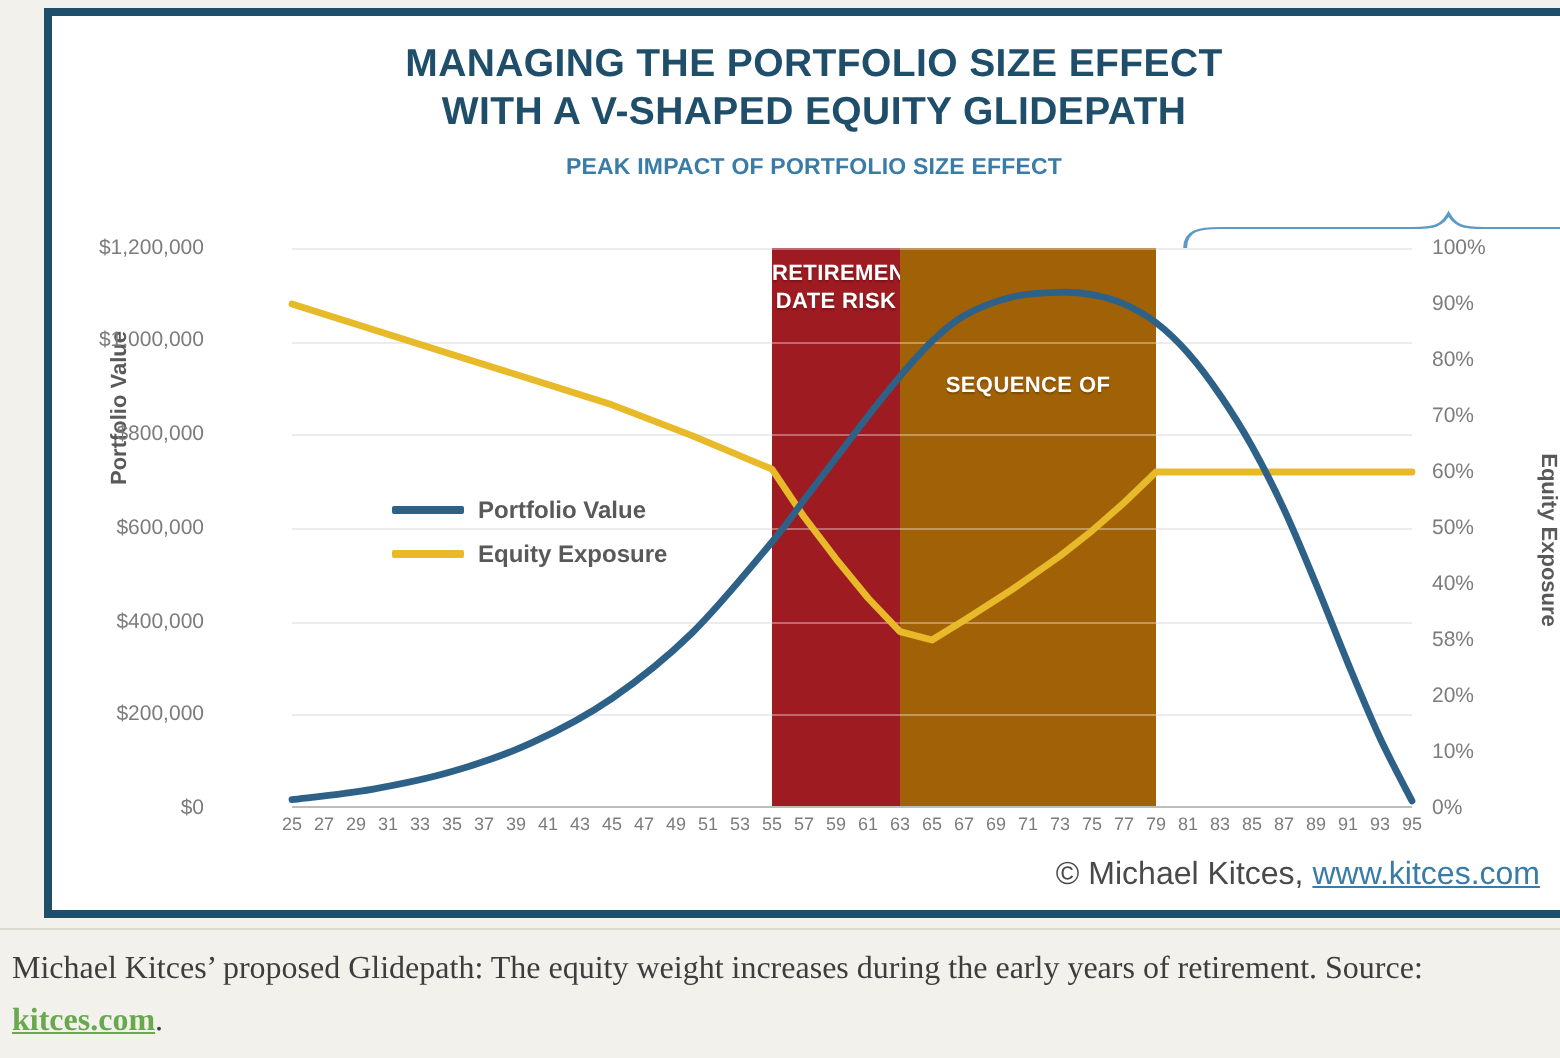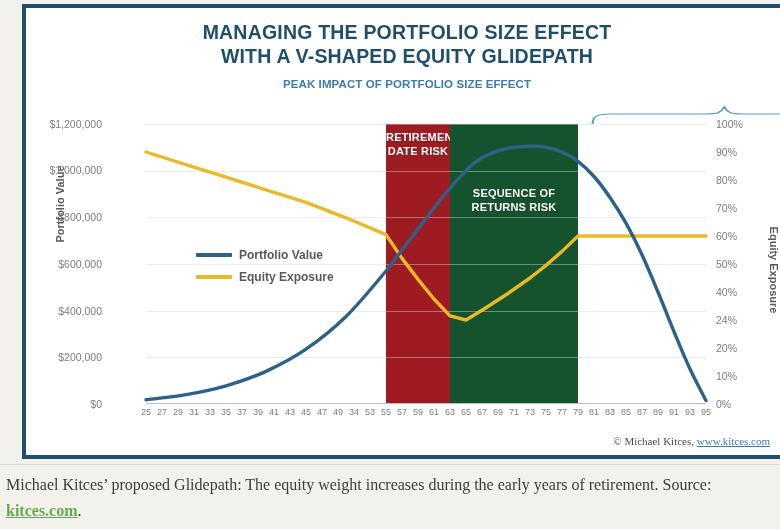--- a/index.html
+++ b/index.html
@@ -55,21 +55,21 @@
   #plot .axis-bottom {
     position: absolute; left: 0; bottom: 0; width: 100%;
     height: 1px; background: #bdbdbd;
   }
 
   
   .zone {
     position: absolute; top: 0; height: 100%;
   }
   #zone-left  { background: #9e1b22; }
-  #zone-right { background: #14532d; }
+  #zone-right { background: #a16207; }
   .zone-label {
     position: absolute;
     color: #ffffff;
     font-weight: bold;
     font-size: 11px;
     line-height: 14px;
     text-align: center;
     letter-spacing: .2px;
     text-shadow: 0 1px 1px rgba(0,0,0,.25);
   }
@@ -153,24 +153,23 @@
   }
   .legend-text {
     font-size: 12px; font-weight: bold; color: #595959;
     white-space: nowrap;
   }
 
   
   #credit {
     position: absolute;
     right: 18px; bottom: 8px;
-    font-size: 11px;
+    font-size: 16px;
     color: #4a4a4a;
     white-space: nowrap;
-    font-family: Liberation Serif, serif;
   }
   #credit a {
     color: #3a7ca8;
     text-decoration: underline;
   }
 
   
   #caption {
     position: absolute;
     left: 6px; top: 472px;
@@ -220,21 +219,21 @@
     <div class="ytick" style="top:349px">$200,000</div>
     <div class="ytick" style="top:396px">$0</div>
 
     <div class="ytick-right" style="top:116px">100%</div>
     <div class="ytick-right" style="top:144px">90%</div>
     <div class="ytick-right" style="top:172px">80%</div>
     <div class="ytick-right" style="top:200px">70%</div>
     <div class="ytick-right" style="top:228px">60%</div>
     <div class="ytick-right" style="top:256px">50%</div>
     <div class="ytick-right" style="top:284px">40%</div>
-    <div class="ytick-right" style="top:312px">24%</div>
+    <div class="ytick-right" style="top:312px">58%</div>
     <div class="ytick-right" style="top:340px">20%</div>
     <div class="ytick-right" style="top:368px">10%</div>
     <div class="ytick-right" style="top:396px">0%</div>
 
     <div id="plot">
 
       <div class="gridline" style="top:0px"></div>
       <div class="gridline" style="top:46.7px"></div>
       <div class="gridline" style="top:93.3px"></div>
       <div class="gridline" style="top:140px"></div>
@@ -243,21 +242,20 @@
 
       <div class="zone" id="zone-left" style="left:240px;width:64px">
         <div class="zone-label" id="label-retirement">
           <div>RETIREMENT</div>
           <div>DATE RISK</div>
         </div>
       </div>
       <div class="zone" id="zone-right" style="left:304px;width:128px">
         <div class="zone-label" id="label-sequence">
           <div>SEQUENCE OF</div>
-          <div>RETURNS RISK</div>
         </div>
       </div>
 
       <div class="gridline" style="top:0px;background:rgba(255,255,255,.35)"></div>
       <div class="gridline" style="top:46.7px;background:rgba(255,255,255,.35)"></div>
       <div class="gridline" style="top:93.3px;background:rgba(255,255,255,.35)"></div>
       <div class="gridline" style="top:140px;background:rgba(255,255,255,.35)"></div>
       <div class="gridline" style="top:186.7px;background:rgba(255,255,255,.35)"></div>
       <div class="gridline" style="top:233.3px;background:rgba(255,255,255,.35)"></div>
 
@@ -278,21 +276,21 @@
         <span class="xtick" style="left: 48px;">31</span>
         <span class="xtick" style="left: 64px;">33</span>
         <span class="xtick" style="left: 80px;">35</span>
         <span class="xtick" style="left: 96px;">37</span>
         <span class="xtick" style="left: 112px;">39</span>
         <span class="xtick" style="left: 128px;">41</span>
         <span class="xtick" style="left: 144px;">43</span>
         <span class="xtick" style="left: 160px;">45</span>
         <span class="xtick" style="left: 176px;">47</span>
         <span class="xtick" style="left: 192px;">49</span>
-        <span class="xtick" style="left: 208px;">34</span>
+        <span class="xtick" style="left: 208px;">51</span>
         <span class="xtick" style="left: 224px;">53</span>
         <span class="xtick" style="left: 240px;">55</span>
         <span class="xtick" style="left: 256px;">57</span>
         <span class="xtick" style="left: 272px;">59</span>
         <span class="xtick" style="left: 288px;">61</span>
         <span class="xtick" style="left: 304px;">63</span>
         <span class="xtick" style="left: 320px;">65</span>
         <span class="xtick" style="left: 336px;">67</span>
         <span class="xtick" style="left: 352px;">69</span>
         <span class="xtick" style="left: 368px;">71</span>

